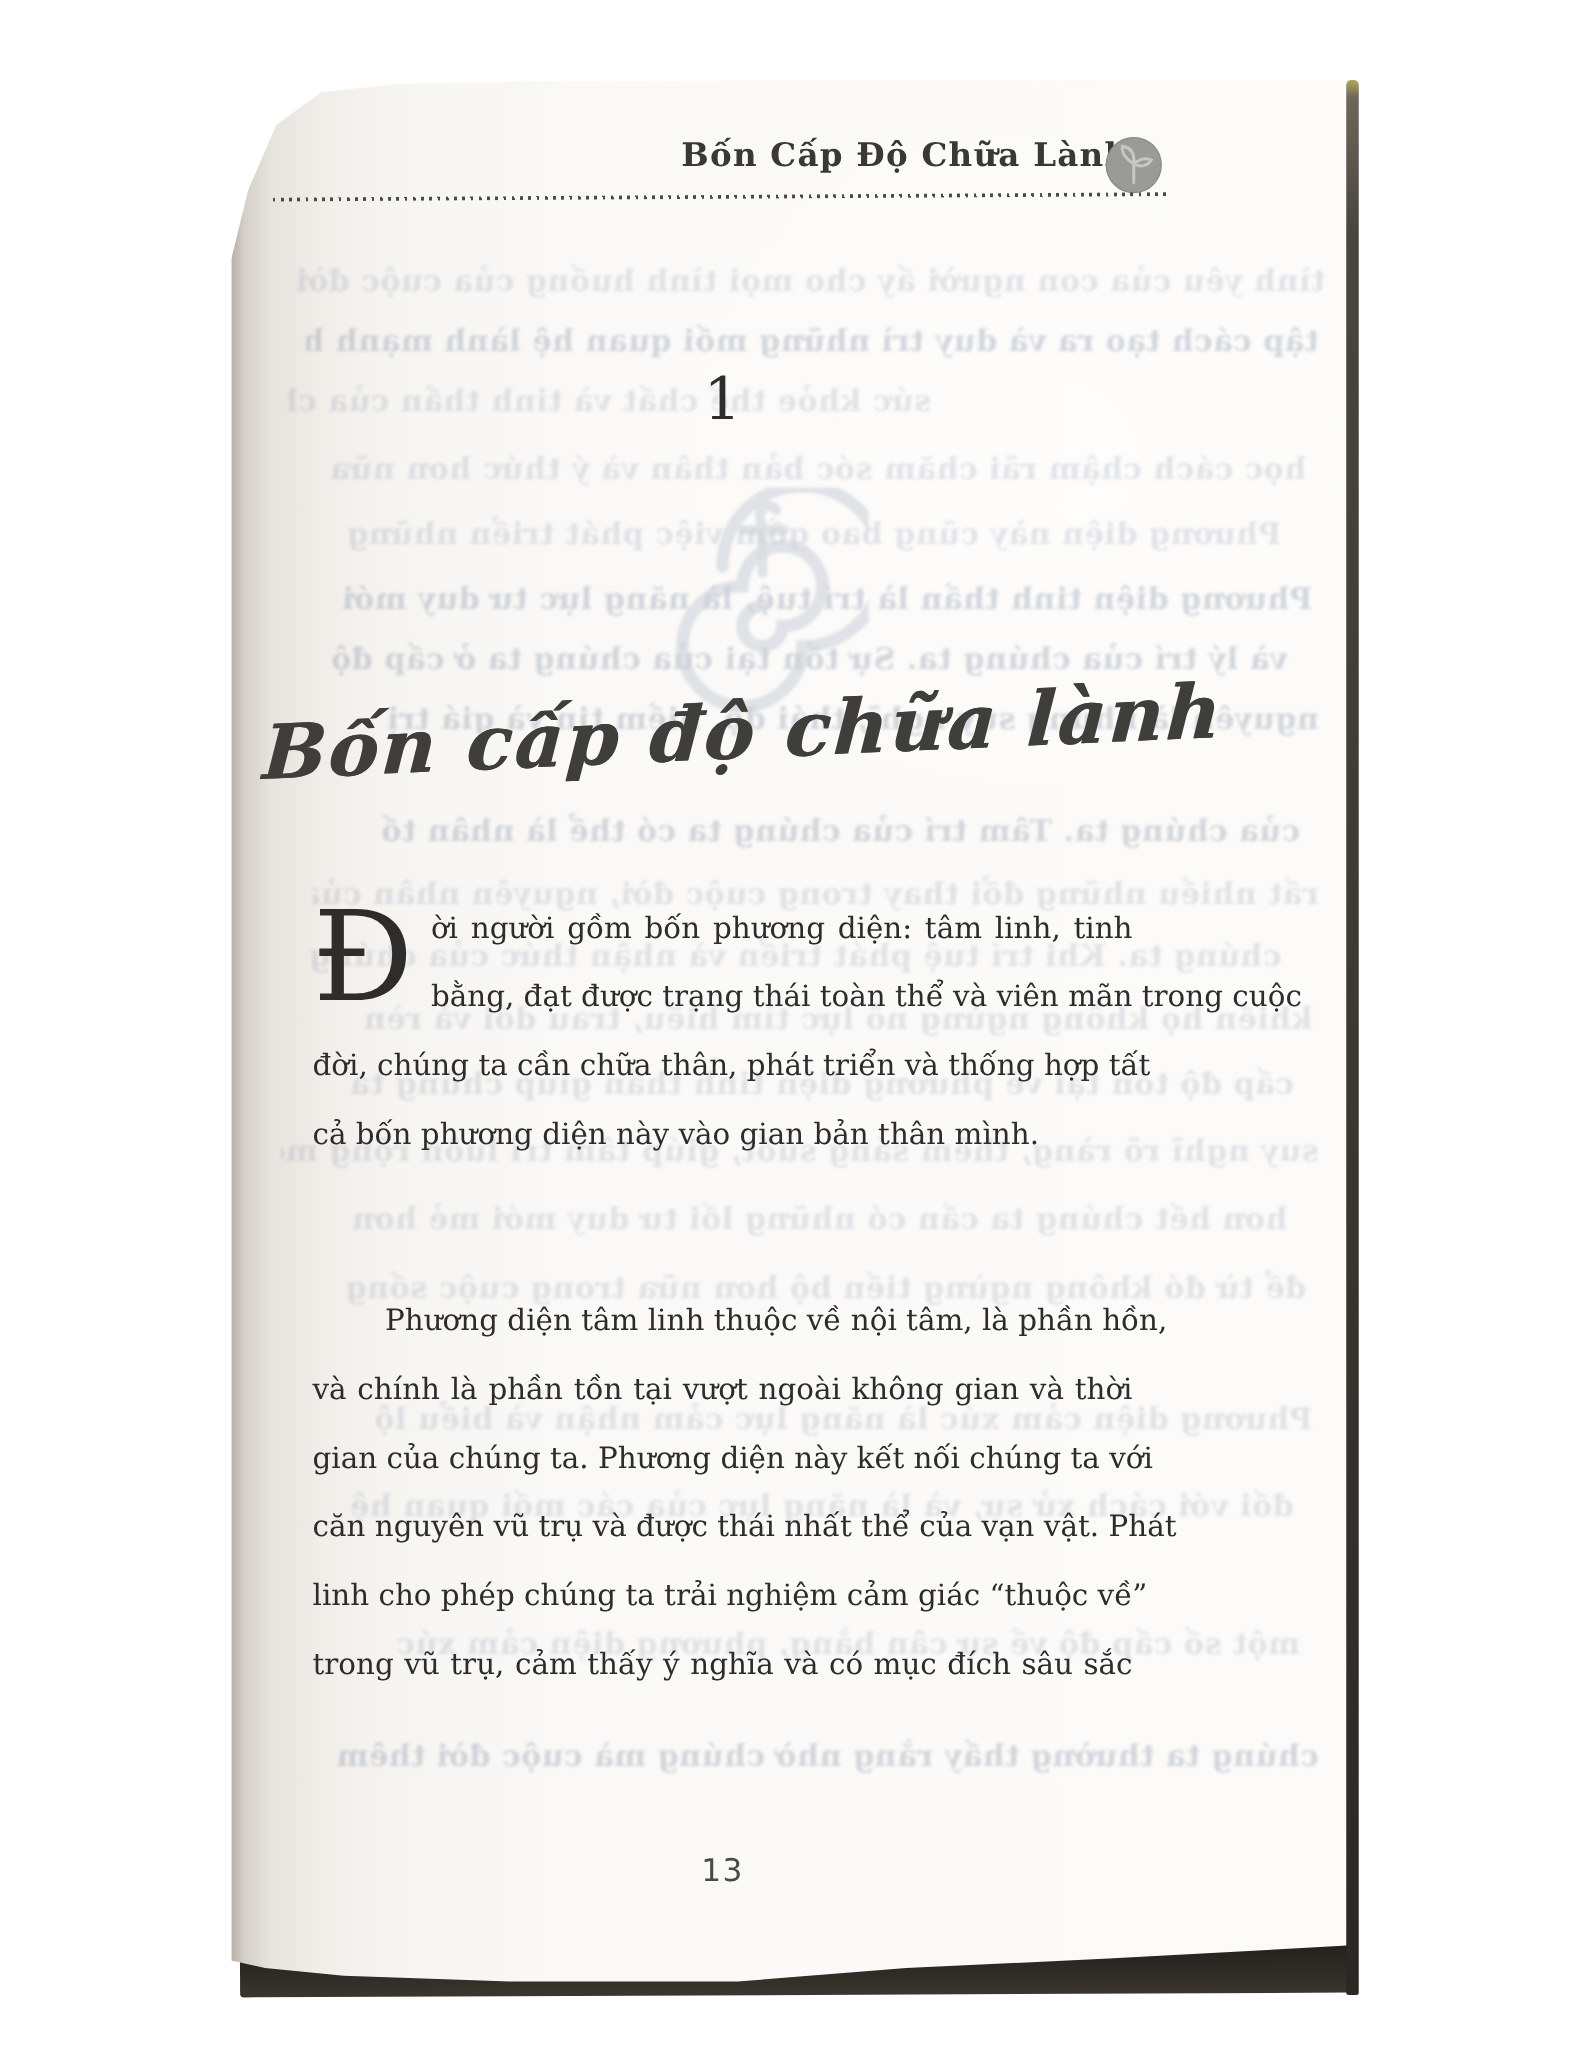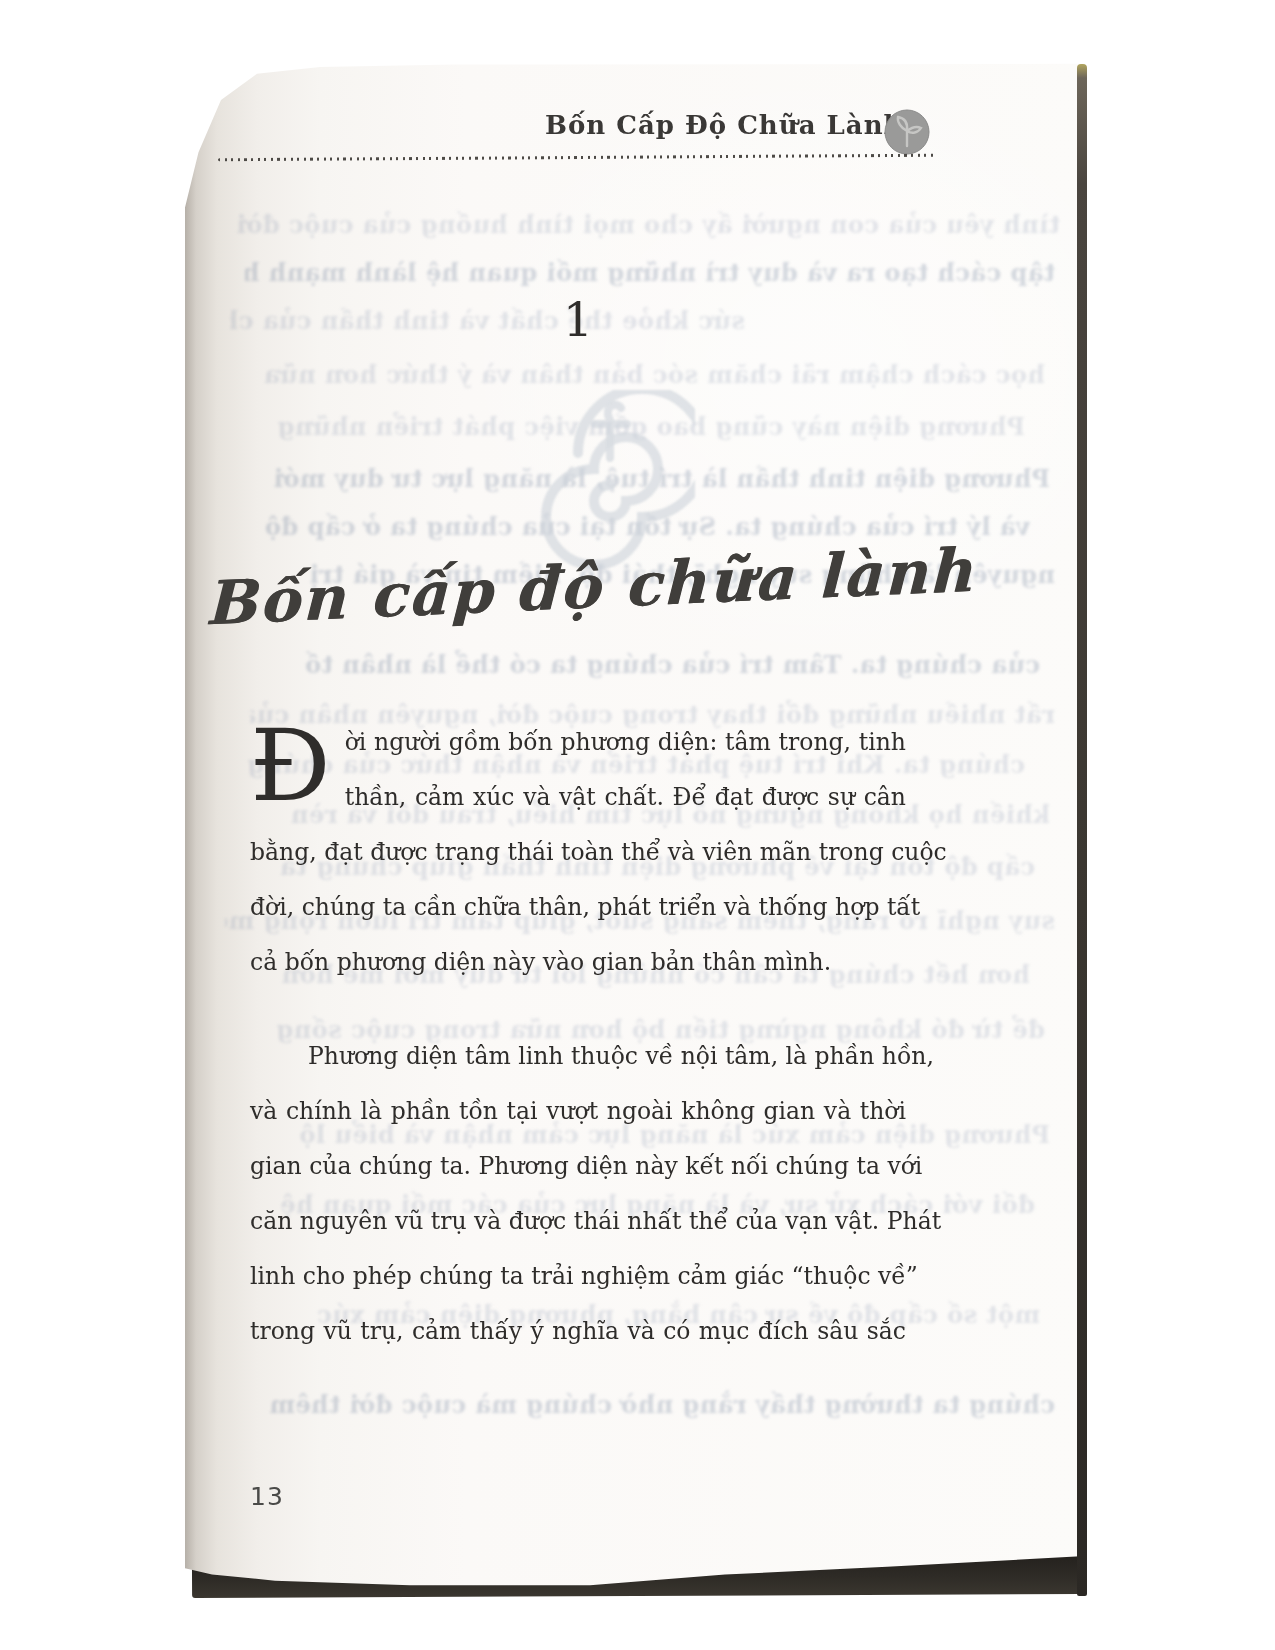--- a/index.html
+++ b/index.html
@@ -59,21 +59,21 @@
     height:55px;line-height:55px;font-size:23.5px;
     text-align:justify;text-align-last:justify;white-space:nowrap;
   }
   .bline.last{text-align-last:left;}
   .bline.indent{padding-left:58px;}
   #drop-cap{
     float:left;font-size:100px;line-height:98px;height:108px;color:#2f2d2b;
     margin:2px 14px 0 0;font-weight:500;
   }
   #page-number{
-    left:65px;top:1422px;width:656px;text-align:left;z-index:5;
+    left:65px;top:1422px;width:656px;text-align:center;z-index:5;
     font-family:"DejaVu Sans","Liberation Sans",sans-serif;
     font-size:25px;color:#4a4a48;letter-spacing:1px;
   }
   
   .bleed{
     position:absolute;z-index:3;height:30px;line-height:30px;font-size:24px;
     color:rgba(120,136,163,0.32);filter:blur(1.4px);transform:scaleX(-1);
     white-space:nowrap;overflow:hidden;font-weight:600;letter-spacing:.5px;
   }
   .bleed.soft{color:rgba(128,142,168,0.22);}
@@ -124,22 +124,21 @@
       <svg width="180" height="200" viewBox="0 0 180 200">
         <path d="M95 30 C88 18 100 10 106 18 M95 68 V34 M80 34 H112" fill="none" stroke="#ccd2da" stroke-width="8" stroke-linecap="round" opacity="0.8"></path>
         <path d="M95 95 a16 16 0 1 0 16 16 a32 32 0 1 0 -32 -32 a48 48 0 1 0 48 48 a64 64 0 1 0 -64 -64" fill="none" stroke="#ccd2da" stroke-width="10" stroke-linecap="round" opacity="0.8"></path>
       </svg>
     </div>
 
     <div class="abs" id="chapter-title">Bốn cấp độ chữa lành</div>
 
     <div class="abs para" id="paragraph-1">
       <span id="drop-cap">Đ</span>
-      <div class="bline">ời người gồm bốn phương diện: tâm trong, tinh</div>
-      <div class="bline">thần, cảm xúc và vật chất. Để đạt được sự cân</div>
+      <div class="bline">ời người gồm bốn phương diện: tâm linh, tinh</div>
       <div class="bline">bằng, đạt được trạng thái toàn thể và viên mãn trong cuộc</div>
       <div class="bline">đời, chúng ta cần chữa thân, phát triển và thống hợp tất</div>
       <div class="bline last">cả bốn phương diện này vào gian bản thân mình.</div>
     </div>
 
     <div class="abs para" id="paragraph-2">
       <div class="bline indent">Phương diện tâm linh thuộc về nội tâm, là phần hồn,</div>
       <div class="bline">và chính là phần tồn tại vượt ngoài không gian và thời</div>
       <div class="bline">gian của chúng ta. Phương diện này kết nối chúng ta với</div>
       <div class="bline">căn nguyên vũ trụ và được thái nhất thể của vạn vật. Phát</div>

